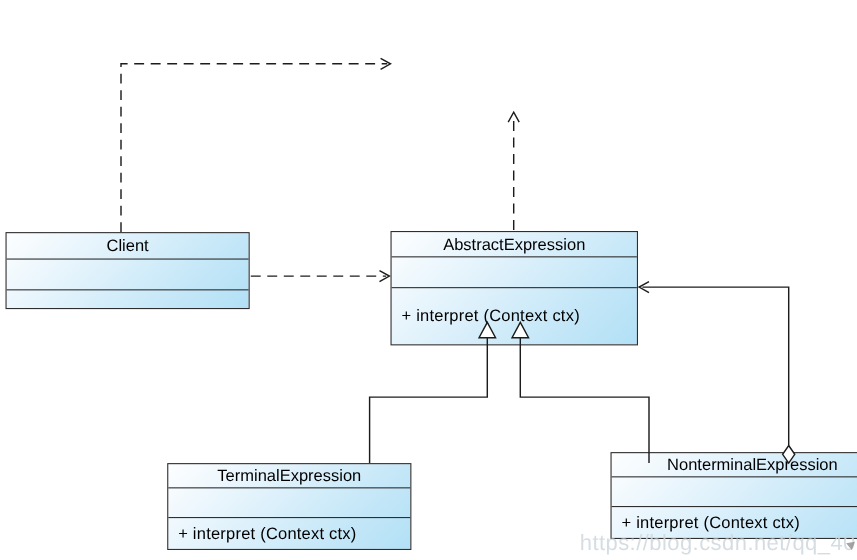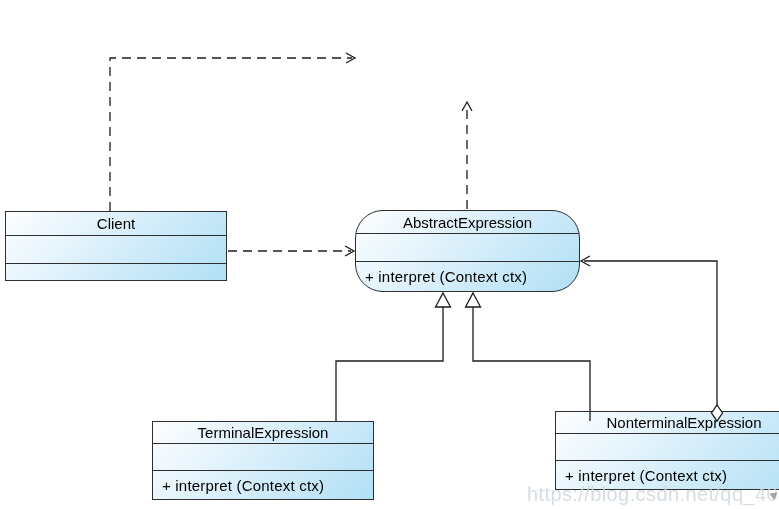--- a/index.html
+++ b/index.html
@@ -41,21 +41,21 @@
   #box-context{left:356px;top:20px;width:221px;height:81px;}
   #box-context .c-title{height:23px;}
   #box-context .c-attrs{height:28px;}
   #box-context .c-methods{flex:1;}
 
   #box-client{left:5px;top:211px;width:222px;height:70px;}
   #box-client .c-title{height:24px;}
   #box-client .c-attrs{height:28px;}
   #box-client .c-methods{flex:1;}
 
-  #box-abstract{left:355px;top:210px;width:225px;height:82px;border-radius:28px;}
+  #box-abstract{left:355px;top:210px;width:225px;height:104px;}
   #box-abstract .c-title{height:23px;}
   #box-abstract .c-attrs{height:28px;}
   #box-abstract .c-methods{flex:1;}
 
   #box-terminal{left:152px;top:421px;width:222px;height:79px;}
   #box-terminal .c-title{height:22px;}
   #box-terminal .c-attrs{height:27px;}
   #box-terminal .c-methods{flex:1;}
 
   #box-nonterminal{left:555px;top:411px;width:258px;height:79px;}

